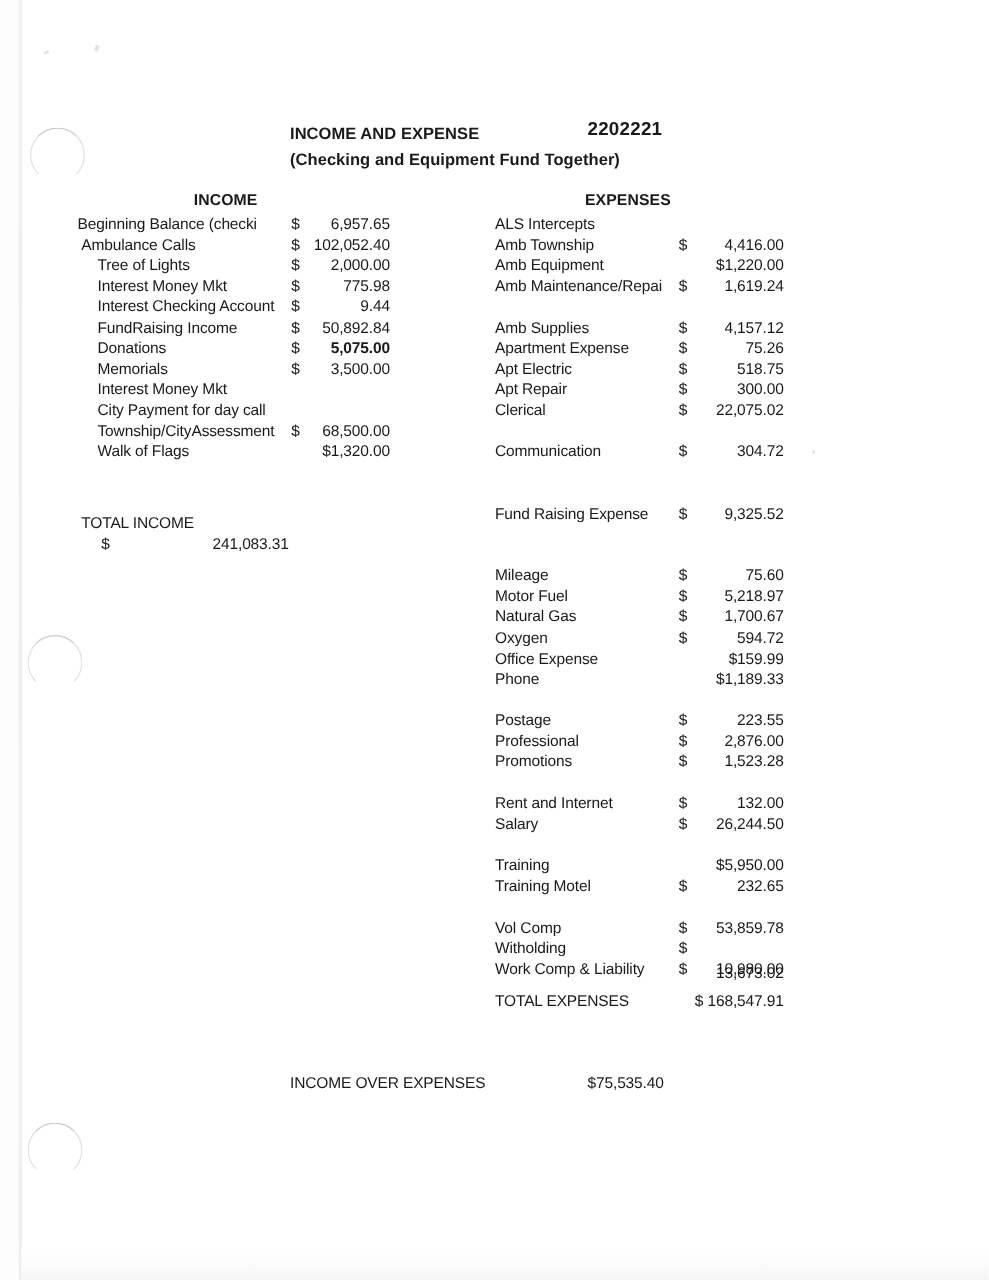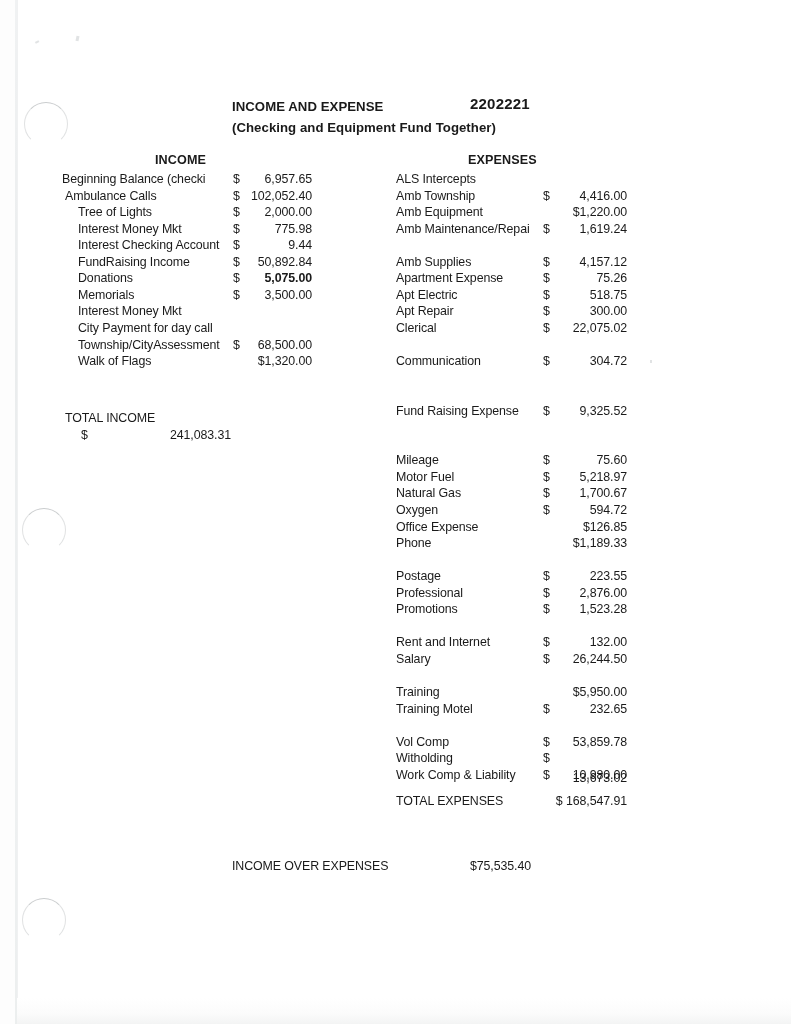--- a/index.html
+++ b/index.html
@@ -207,21 +207,21 @@
       <div class="t label clip" style="left: 396px; top: 469.9px; width: 143px;">Motor Fuel</div>
       <div class="t cur" style="left: 543px; top: 469.9px;">$</div>
       <div class="t amt" style="left: 543px; top: 469.9px; width: 84px;">5,218.97</div>
       <div class="t label clip" style="left: 396px; top: 486.45px; width: 143px;">Natural Gas</div>
       <div class="t cur" style="left: 543px; top: 486.45px;">$</div>
       <div class="t amt" style="left: 543px; top: 486.45px; width: 84px;">1,700.67</div>
       <div class="t label clip" style="left: 396px; top: 503px; width: 143px;">Oxygen</div>
       <div class="t cur" style="left: 543px; top: 503px;">$</div>
       <div class="t amt" style="left: 543px; top: 503px; width: 84px;">594.72</div>
       <div class="t label clip" style="left: 396px; top: 519.55px; width: 143px;">Office Expense</div>
-      <div class="t amt" style="left: 543px; top: 519.55px; width: 84px;">$126.85</div>
+      <div class="t amt" style="left: 543px; top: 519.55px; width: 84px;">$159.99</div>
       <div class="t label clip" style="left: 396px; top: 536.1px; width: 143px;">Phone</div>
       <div class="t amt" style="left: 543px; top: 536.1px; width: 84px;">$1,189.33</div>
       <div class="t label clip" style="left: 396px; top: 569.2px; width: 143px;">Postage</div>
       <div class="t cur" style="left: 543px; top: 569.2px;">$</div>
       <div class="t amt" style="left: 543px; top: 569.2px; width: 84px;">223.55</div>
       <div class="t label clip" style="left: 396px; top: 585.75px; width: 143px;">Professional</div>
       <div class="t cur" style="left: 543px; top: 585.75px;">$</div>
       <div class="t amt" style="left: 543px; top: 585.75px; width: 84px;">2,876.00</div>
       <div class="t label clip" style="left: 396px; top: 602.3px; width: 143px;">Promotions</div>
       <div class="t cur" style="left: 543px; top: 602.3px;">$</div>

